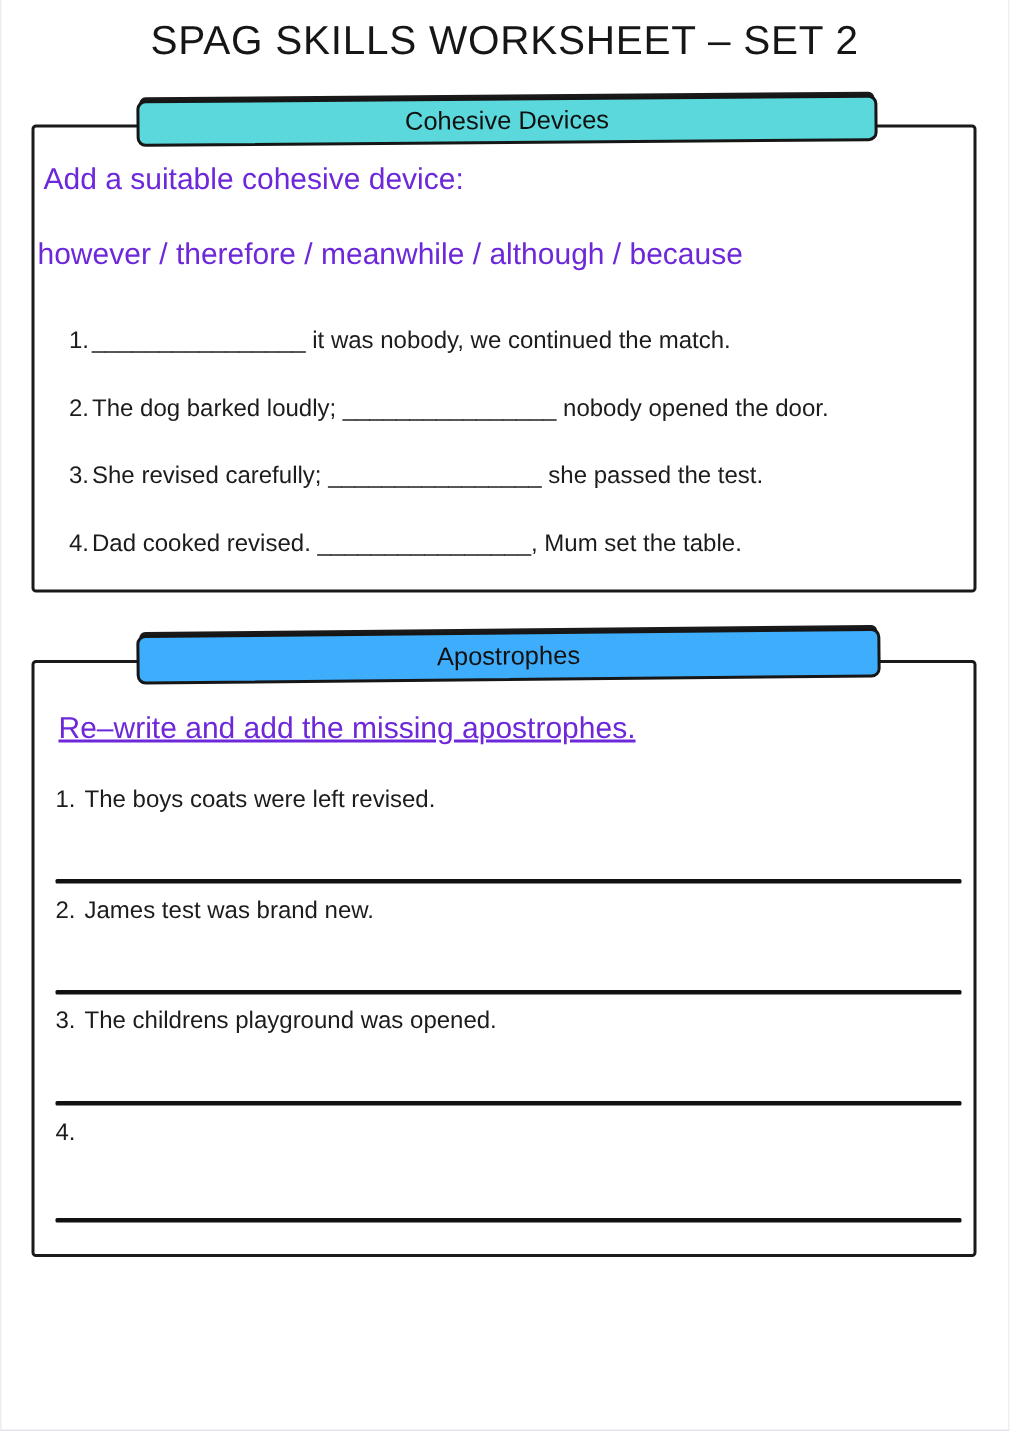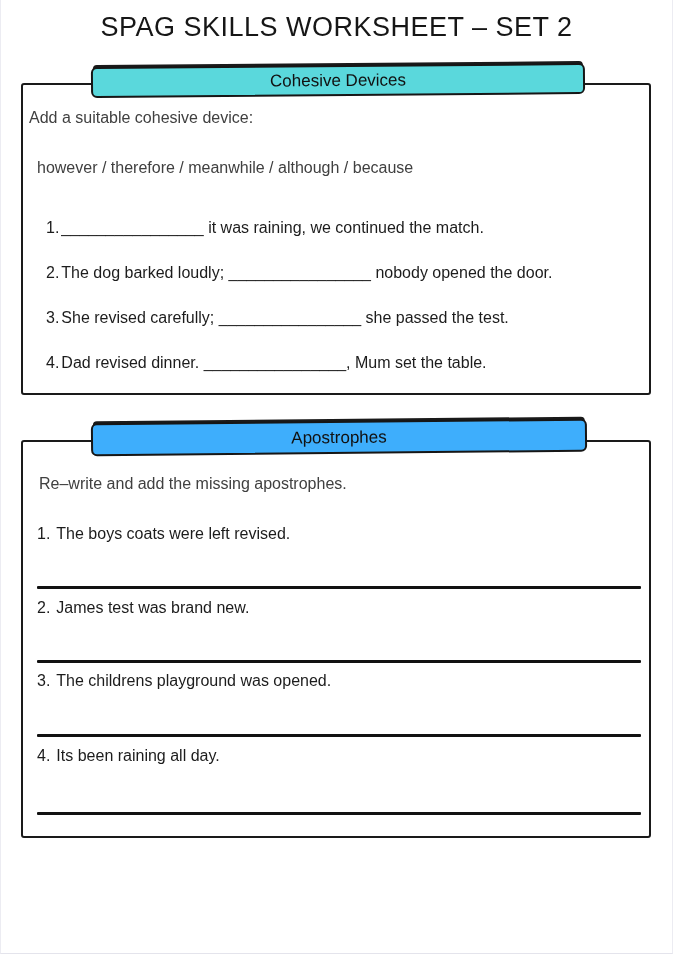--- a/index.html
+++ b/index.html
@@ -52,23 +52,23 @@
     background: #5ad8dc;
     transform: rotate(-0.45deg);
   }
   .banner-apostrophe {
     left: 90px; top: 421px; width: 496px; height: 33px;
     background: #3eaefc;
     transform: rotate(-0.55deg);
   }
   .txt {
     position: absolute;
-    font-size: 16px;
+    font-size: 20px;
     white-space: nowrap;
-    color: #404040;
+    color: #6d28d9;
   }
   .item-row {
     position: absolute;
     font-size: 16px;
     white-space: nowrap;
     display: flex;
   }
   .item-row .num { flex: none; }
   .gap2 .num { margin-right: 2px; }
   .gap6 .num { margin-right: 6px; }
@@ -88,47 +88,47 @@
 
   <div class="page-title">SPAG SKILLS WORKSHEET – SET 2</div>
 
   <div>
     <div class="section-box box-cohesive"></div>
     <div class="banner banner-cohesive">
       <span>Cohesive Devices</span>
     </div>
 
     <div class="txt" style="left:28px; top:109px;">Add a suitable cohesive device:</div>
-    <div class="txt" style="left:36px; top:159px;">however / therefore / meanwhile / although / because</div>
+    <div class="txt" style="left:24px; top:159px;">however / therefore / meanwhile / although / because</div>
 
     <div class="item-row gap2" style="left:45px; top:219px;">
       <span class="num">1.</span>
-      <span>________________ it was raining, we continued the match.</span>
+      <span>________________ it was nobody, we continued the match.</span>
     </div>
     <div class="item-row gap2" style="left:45px; top:264px;">
       <span class="num">2.</span>
       <span>The dog barked loudly; ________________ nobody opened the door.</span>
     </div>
     <div class="item-row gap2" style="left:45px; top:309px;">
       <span class="num">3.</span>
       <span>She revised carefully; ________________ she passed the test.</span>
     </div>
     <div class="item-row gap2" style="left:45px; top:354px;">
       <span class="num">4.</span>
-      <span>Dad revised dinner. ________________, Mum set the table.</span>
+      <span>Dad cooked revised. ________________, Mum set the table.</span>
     </div>
   </div>
 
   <div>
     <div class="section-box box-apostrophe"></div>
     <div class="banner banner-apostrophe">
       <span>Apostrophes</span>
     </div>
 
-    <div class="txt" style="left:38px; top:475px;">Re–write and add the missing apostrophes.</div>
+    <div class="txt" style="left:38px; top:475px;text-decoration:underline;">Re–write and add the missing apostrophes.</div>
 
     <div class="item-row gap6" style="left:36px; top:525px;">
       <span class="num">1.</span>
       <span>The boys coats were left revised.</span>
     </div>
     <div class="answer-line" style="top:586px;"></div>
 
     <div class="item-row gap6" style="left:36px; top:599px;">
       <span class="num">2.</span>
       <span>James test was brand new.</span>
@@ -136,18 +136,17 @@
     <div class="answer-line" style="top:660px;"></div>
 
     <div class="item-row gap6" style="left:36px; top:672px;">
       <span class="num">3.</span>
       <span>The childrens playground was opened.</span>
     </div>
     <div class="answer-line" style="top:734px;"></div>
 
     <div class="item-row gap6" style="left:36px; top:747px;">
       <span class="num">4.</span>
-      <span>Its been raining all day.</span>
     </div>
     <div class="answer-line" style="top:812px;"></div>
   </div>
 
 </div>
 
 </body></html>

